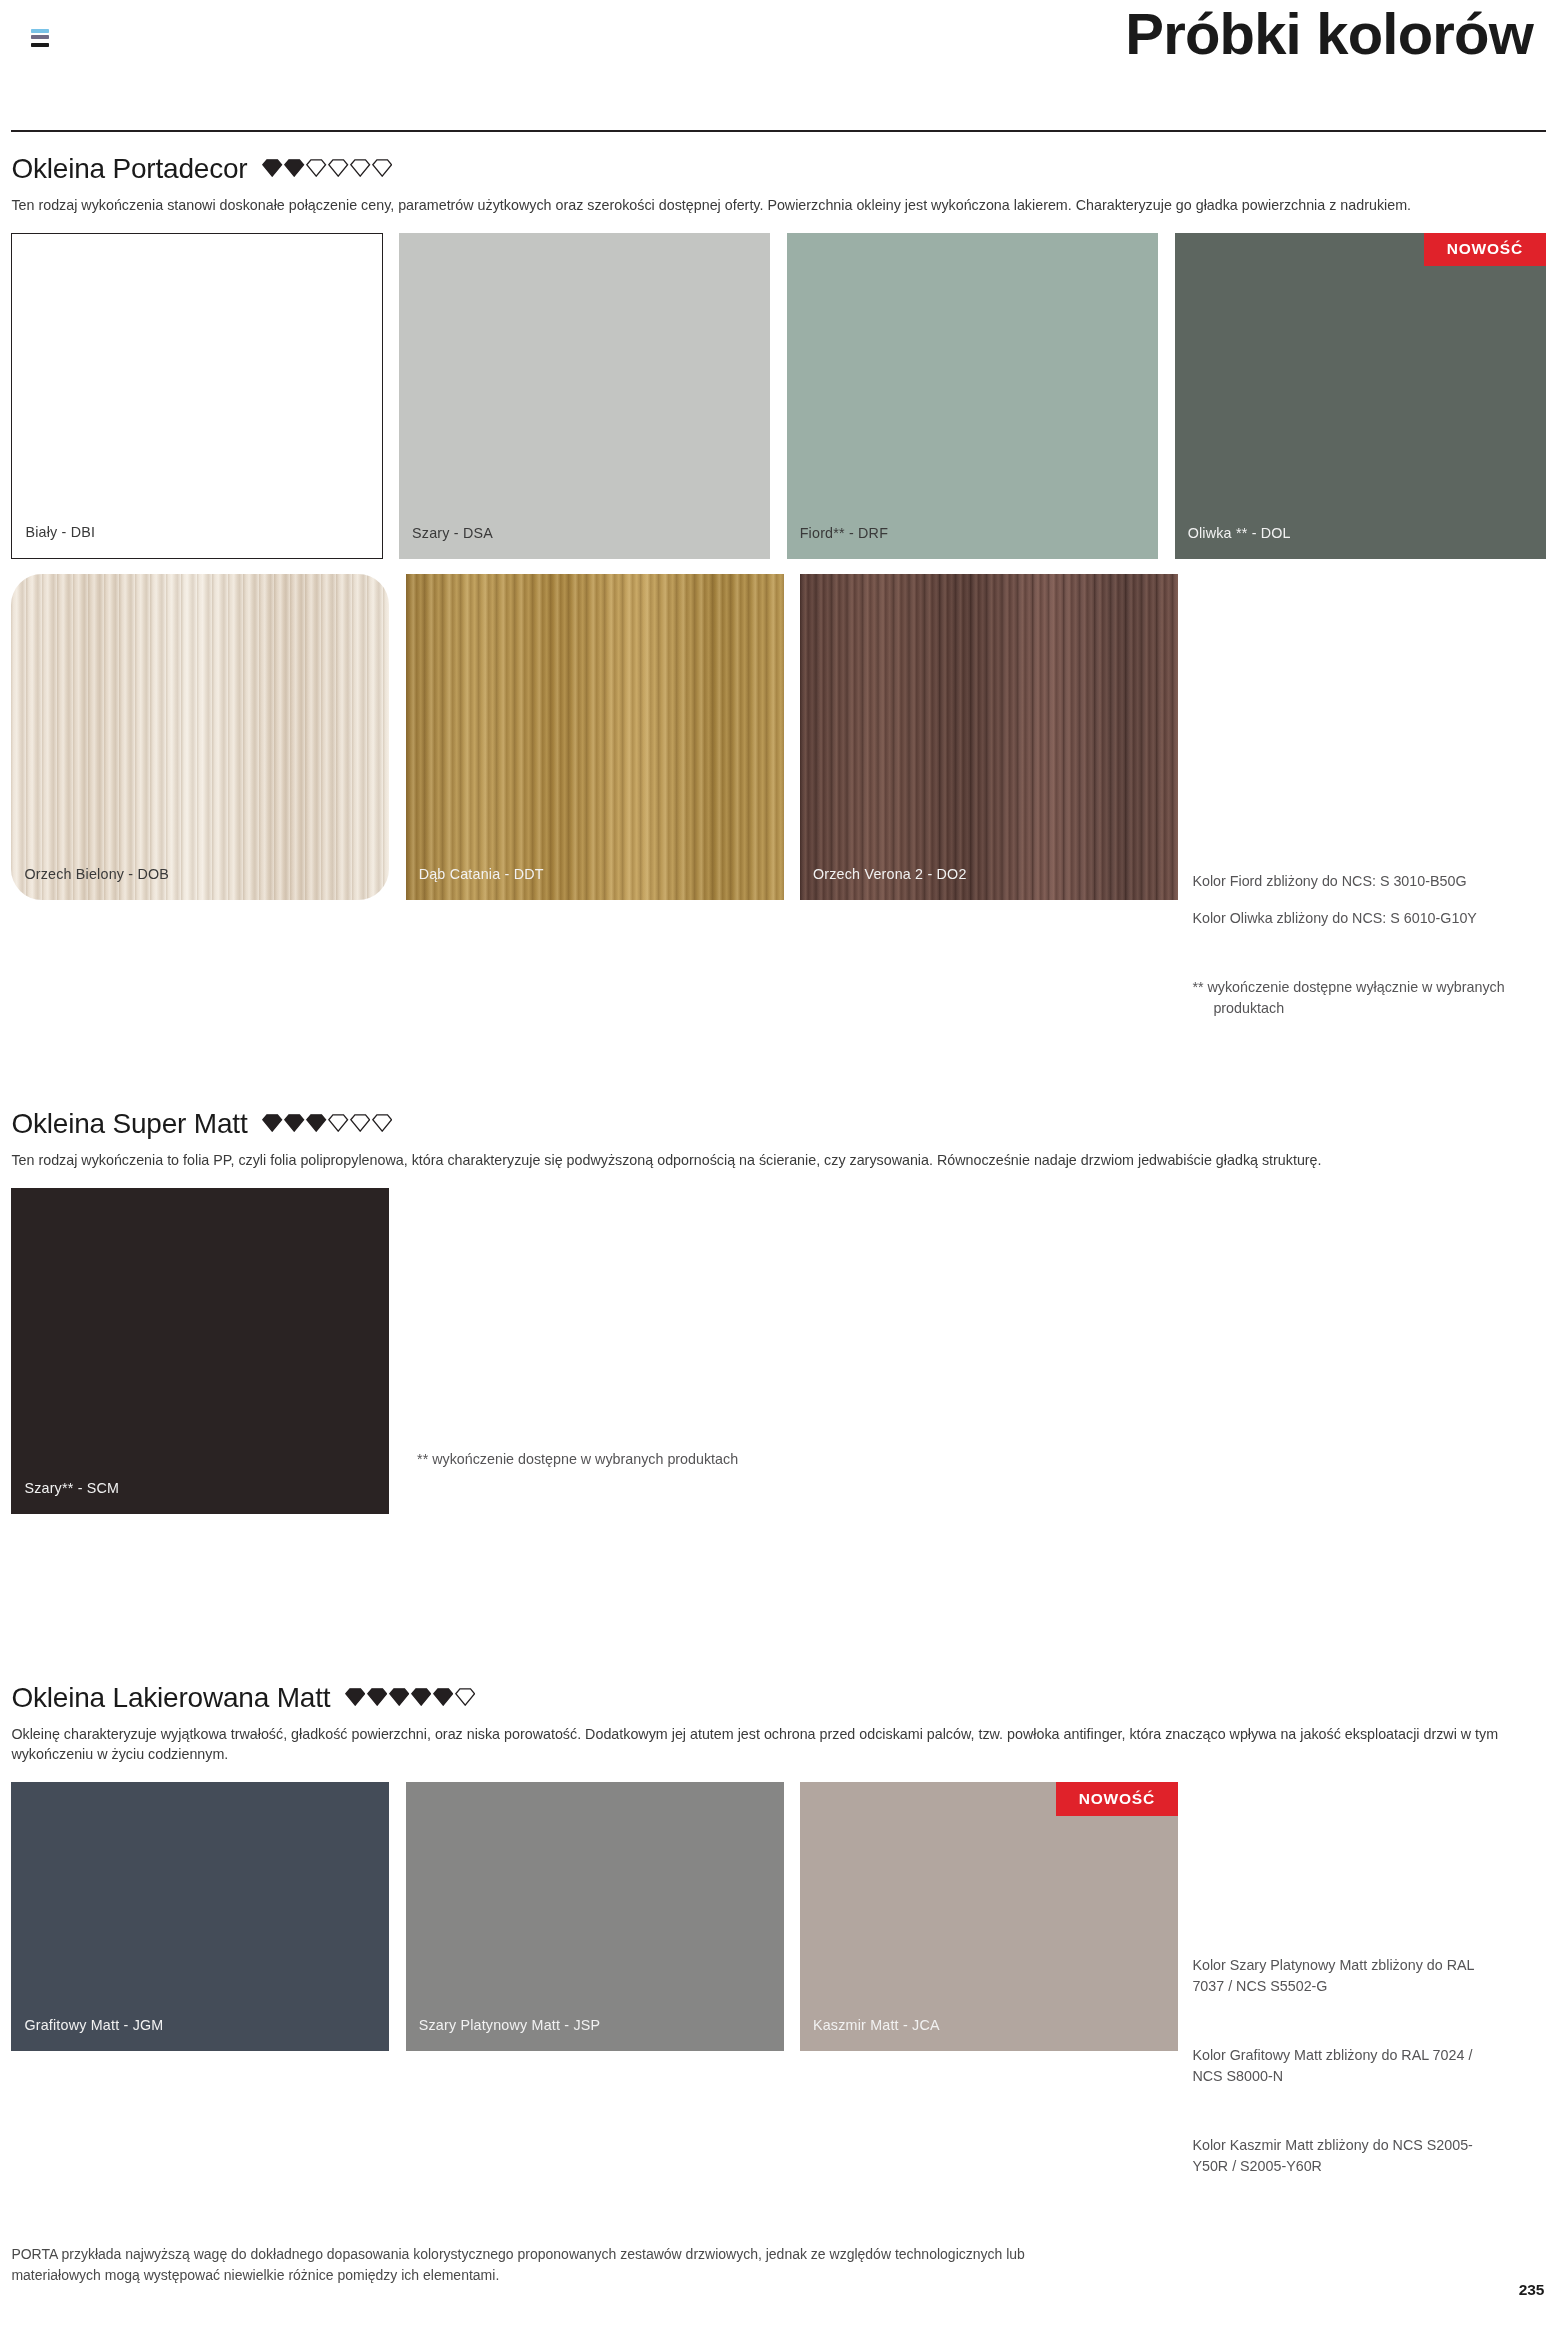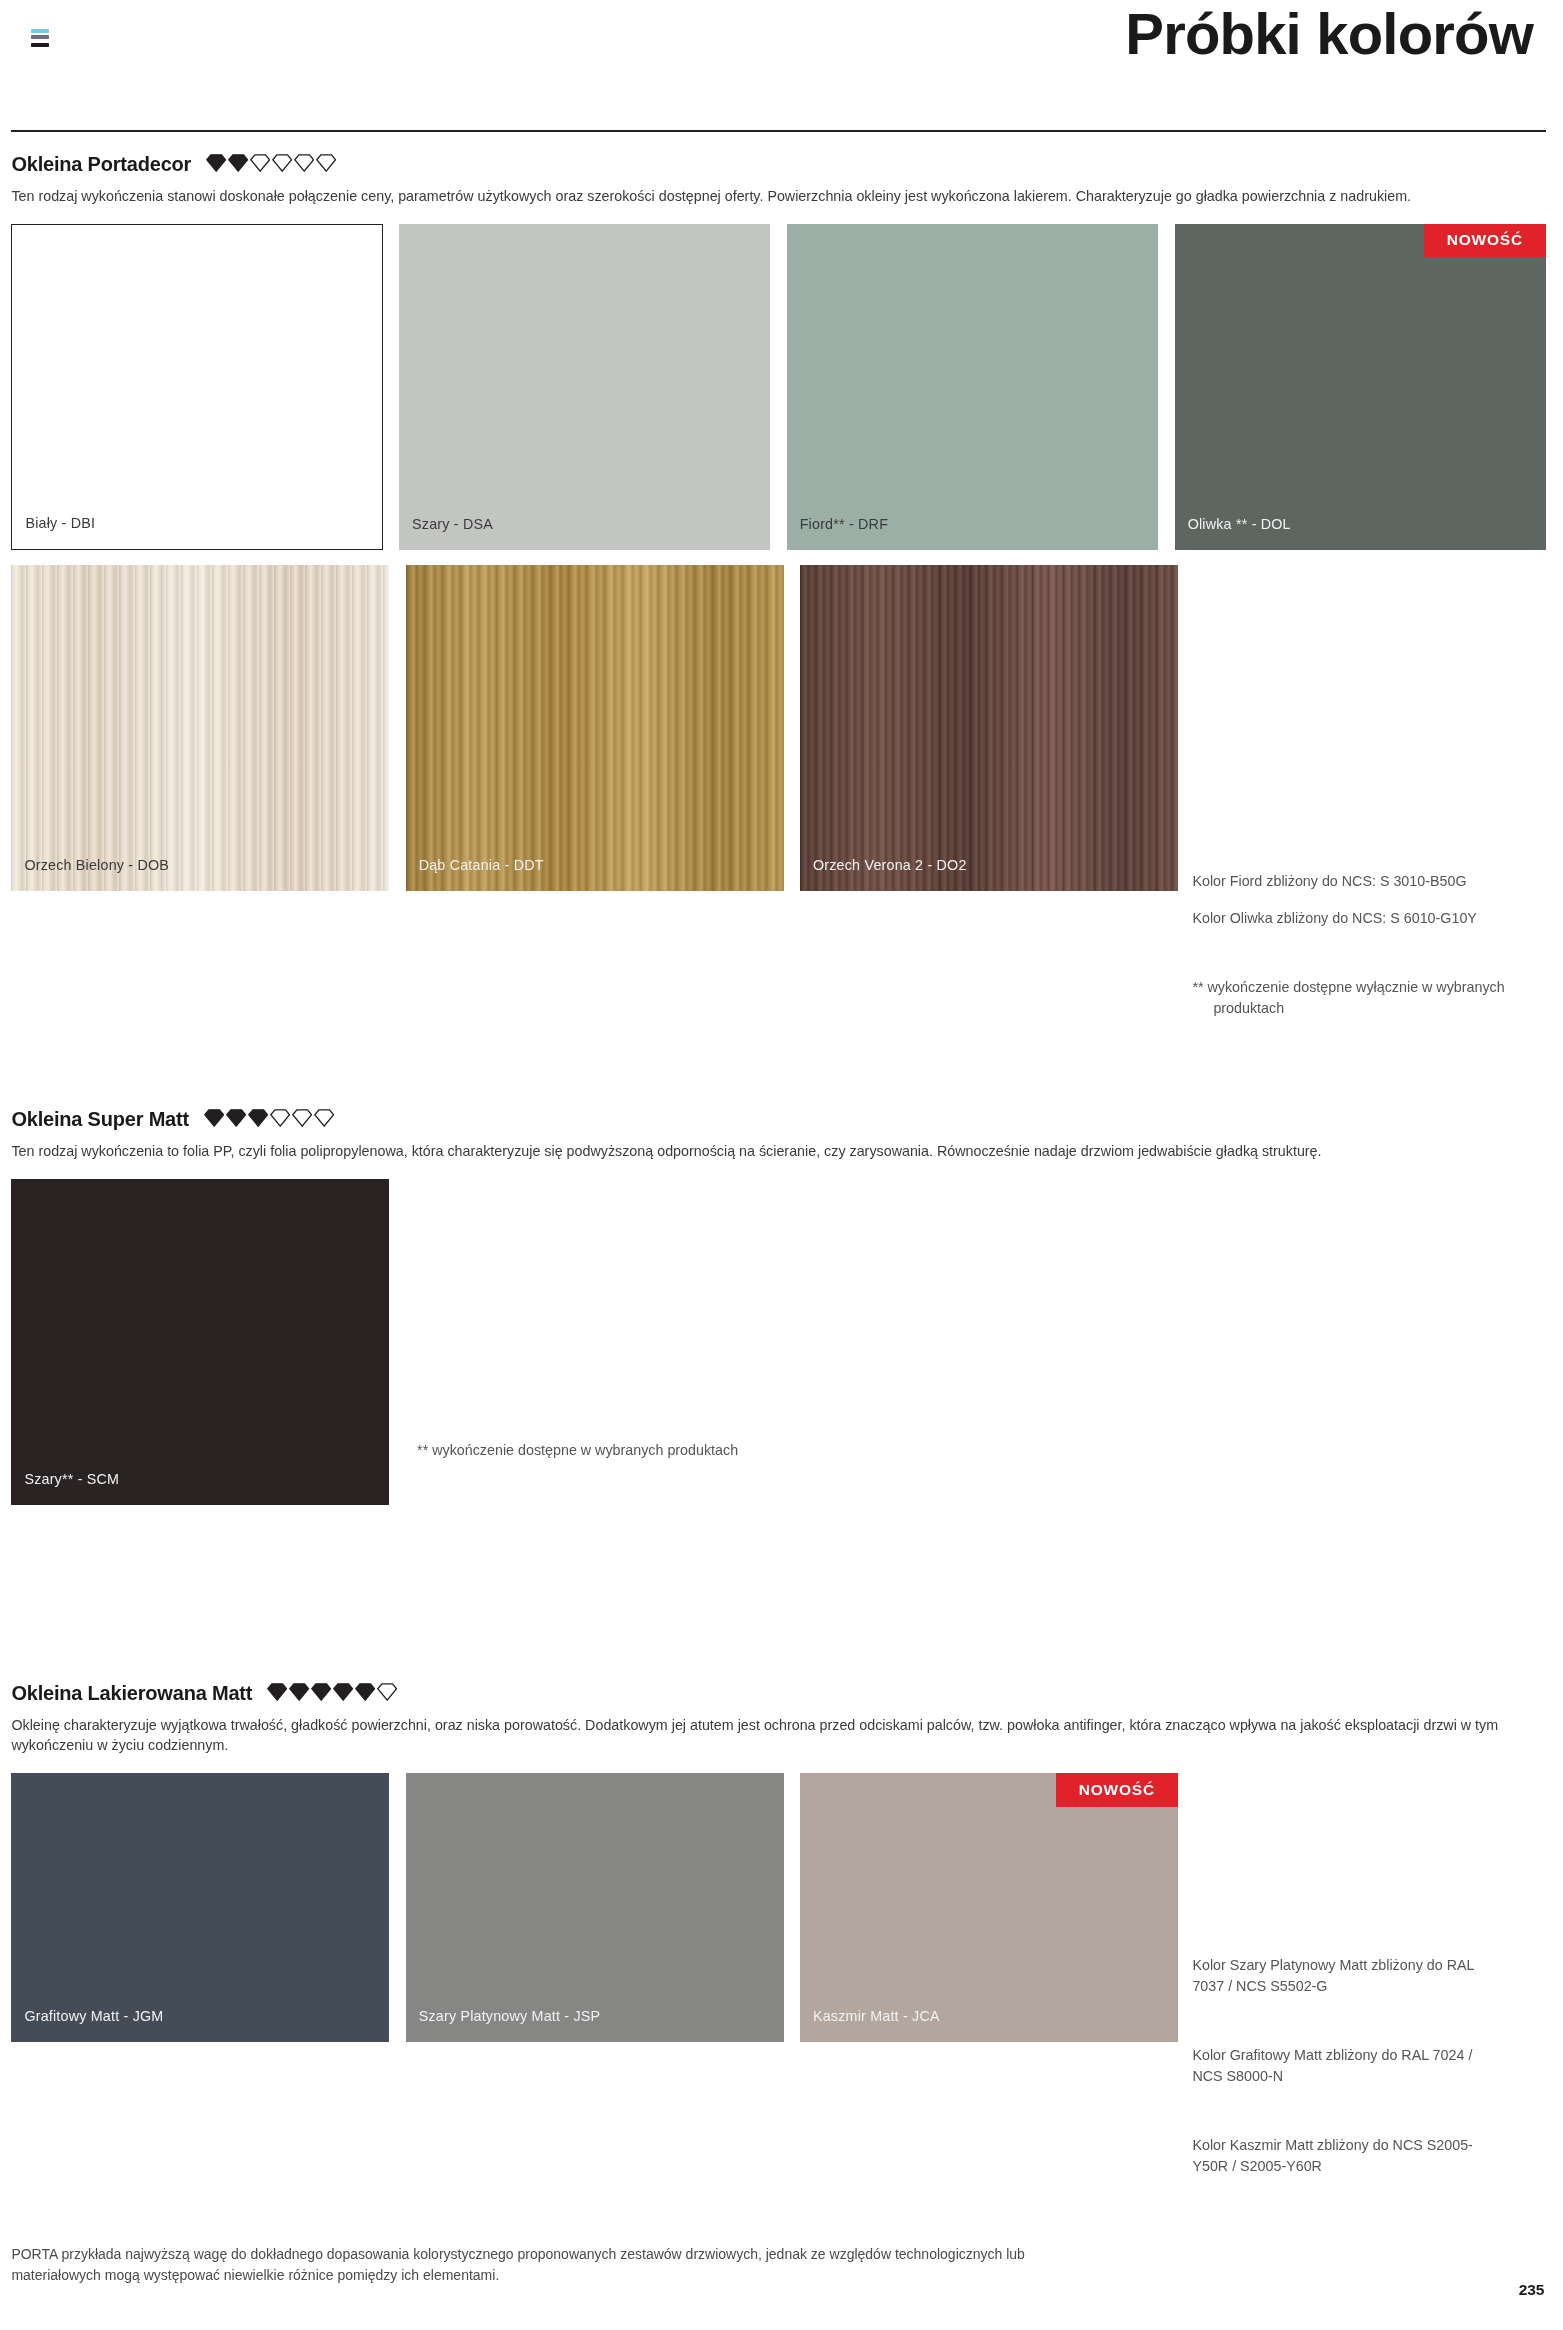--- a/index.html
+++ b/index.html
@@ -46,22 +46,22 @@
 
   
   .section{position:absolute;left:11.4px;right:18px;}
   .sec-head{
     display:flex;
     align-items:center;
     gap:14.7px;
     margin:0 0 4.9px 0;
   }
   .sec-title{
-    font-size:20px;
-    font-weight:bold;
+    font-size:28px;
+    font-weight:normal;
     color:#1a1a1a;
     letter-spacing:-0.2px;
     white-space:nowrap;
   }
   .diamonds{display:flex;align-items:center;gap:1.6px;margin-bottom:2.4px;}
   .diamonds svg{display:block;}
 
   .sec-desc{
     font-size:14.3px;
     line-height:1.42;
@@ -205,21 +205,21 @@
         <div class="badge">NOWOŚĆ</div>
         <div class="swatch-label label-light">Oliwka ** - DOL</div>
       </div>
 
     </div>
 
     <div class="swatch-row" style="margin-top:14.7px;">
 
       <div class="swatch" style="background:
              repeating-linear-gradient(90deg, rgba(170,150,125,.30) 0px, rgba(170,150,125,.02) 2.4px, rgba(255,252,246,.35) 5.7px, rgba(190,172,148,.18) 9px, rgba(160,138,112,.24) 11.4px, rgba(255,253,248,.30) 15.5px),
-             linear-gradient(90deg,#efe6db 0%,#e3d6c6 22%,#f2ebe1 48%,#e0d2c1 74%,#efe7dc 100%);">
+             linear-gradient(90deg,#efe6db 0%,#e3d6c6 22%,#f2ebe1 48%,#e0d2c1 74%,#efe7dc 100%); border-radius: 31px;">
         <div class="swatch-label label-dark">Orzech Bielony - DOB</div>
       </div>
 
       <div class="swatch" style="background:
              repeating-linear-gradient(90deg, rgba(95,66,24,.35) 0px, rgba(95,66,24,.05) 3.3px, rgba(226,201,146,.35) 7.3px, rgba(120,88,36,.28) 10.6px, rgba(205,175,112,.25) 14.7px, rgba(90,62,22,.22) 18px),
              linear-gradient(90deg,#9d7c3c 0%,#c0a05c 18%,#a7843f 40%,#cbaa66 62%,#a3823e 82%,#bb9a55 100%);">
         <div class="swatch-label label-light">Dąb Catania - DDT</div>
       </div>
 
       <div class="swatch" style="background:

